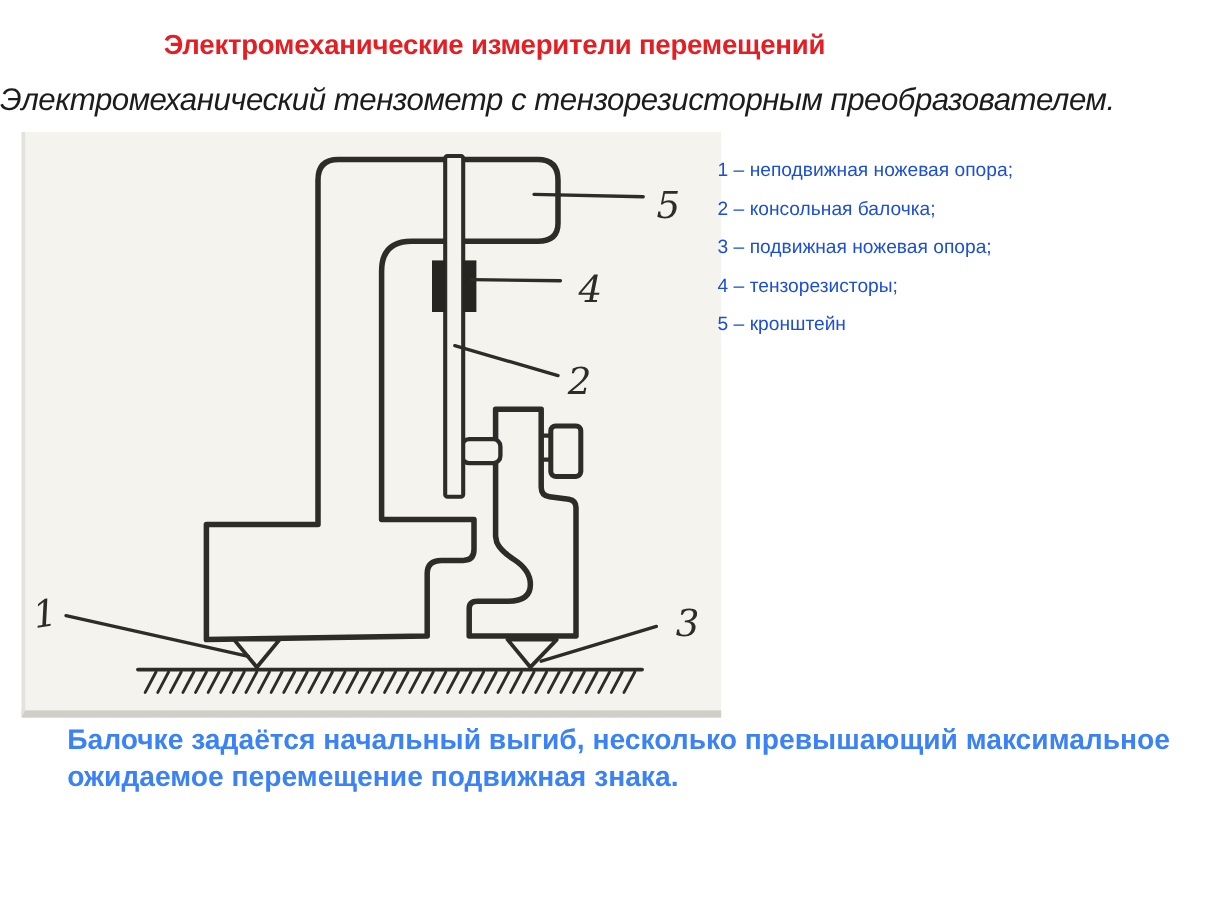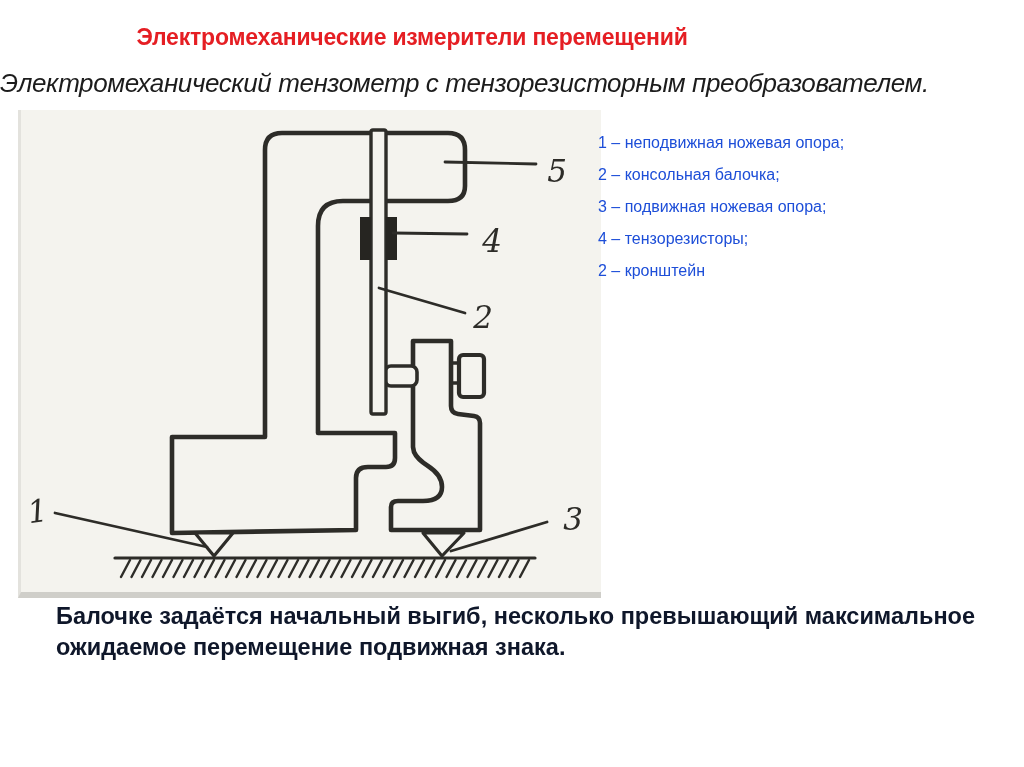--- a/index.html
+++ b/index.html
@@ -26,21 +26,21 @@
     border-left:3px solid #e3e2dd;
     border-bottom:6px solid #cfcec9;
   }
   .figure svg{display:block;}
   .legend{
     position:absolute;left:598px;top:127px;width:420px;
     font-size:16px;line-height:32px;color:#1d4ed8;
   }
   .note{
     position:absolute;left:56px;top:601px;width:930px;
-    font-size:23.5px;font-weight:bold;line-height:31px;color:#0f172a;
+    font-size:23.5px;font-weight:bold;line-height:31px;color:#3b82f6;
   }
   .ink{stroke:#2d2c28;fill:none;stroke-linejoin:round;stroke-linecap:round;}
   .piece{fill:#f4f3ee;}
   .callout{
     font-family:"DejaVu Serif", serif;font-style:italic;
     font-size:31px;fill:#2d2c28;
   }
 </style>
 </head>
 <body>
@@ -83,19 +83,19 @@
     <text class="callout" x="471" y="142" text-anchor="middle">4</text>
     <text class="callout" x="536" y="72" text-anchor="middle">5</text>
   </svg>
 </div>
 
 <div class="legend">
   <div>1 – неподвижная ножевая опора;</div>
   <div>2 – консольная балочка;</div>
   <div>3 – подвижная ножевая опора;</div>
   <div>4 – тензорезисторы;</div>
-  <div>2 – кронштейн</div>
+  <div>5 – кронштейн</div>
 </div>
 
 <div class="note">
   <div>Балочке задаётся начальный выгиб, несколько превышающий максимальное</div>
   <div>ожидаемое перемещение подвижная знака.</div>
 </div>
 
 </body></html>

